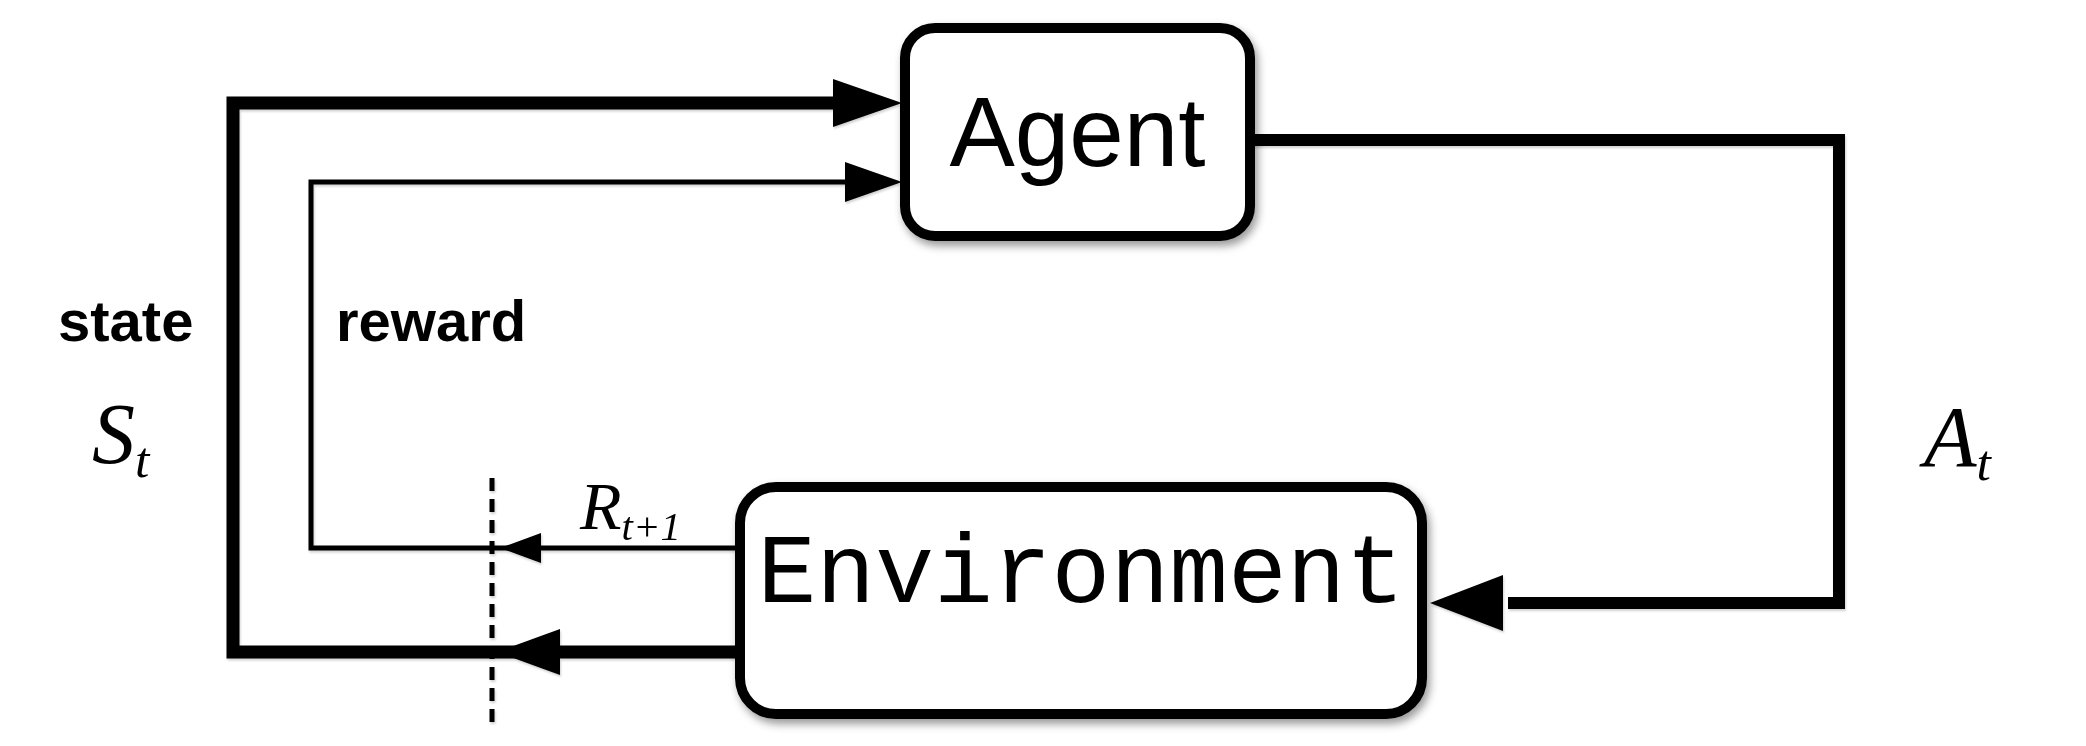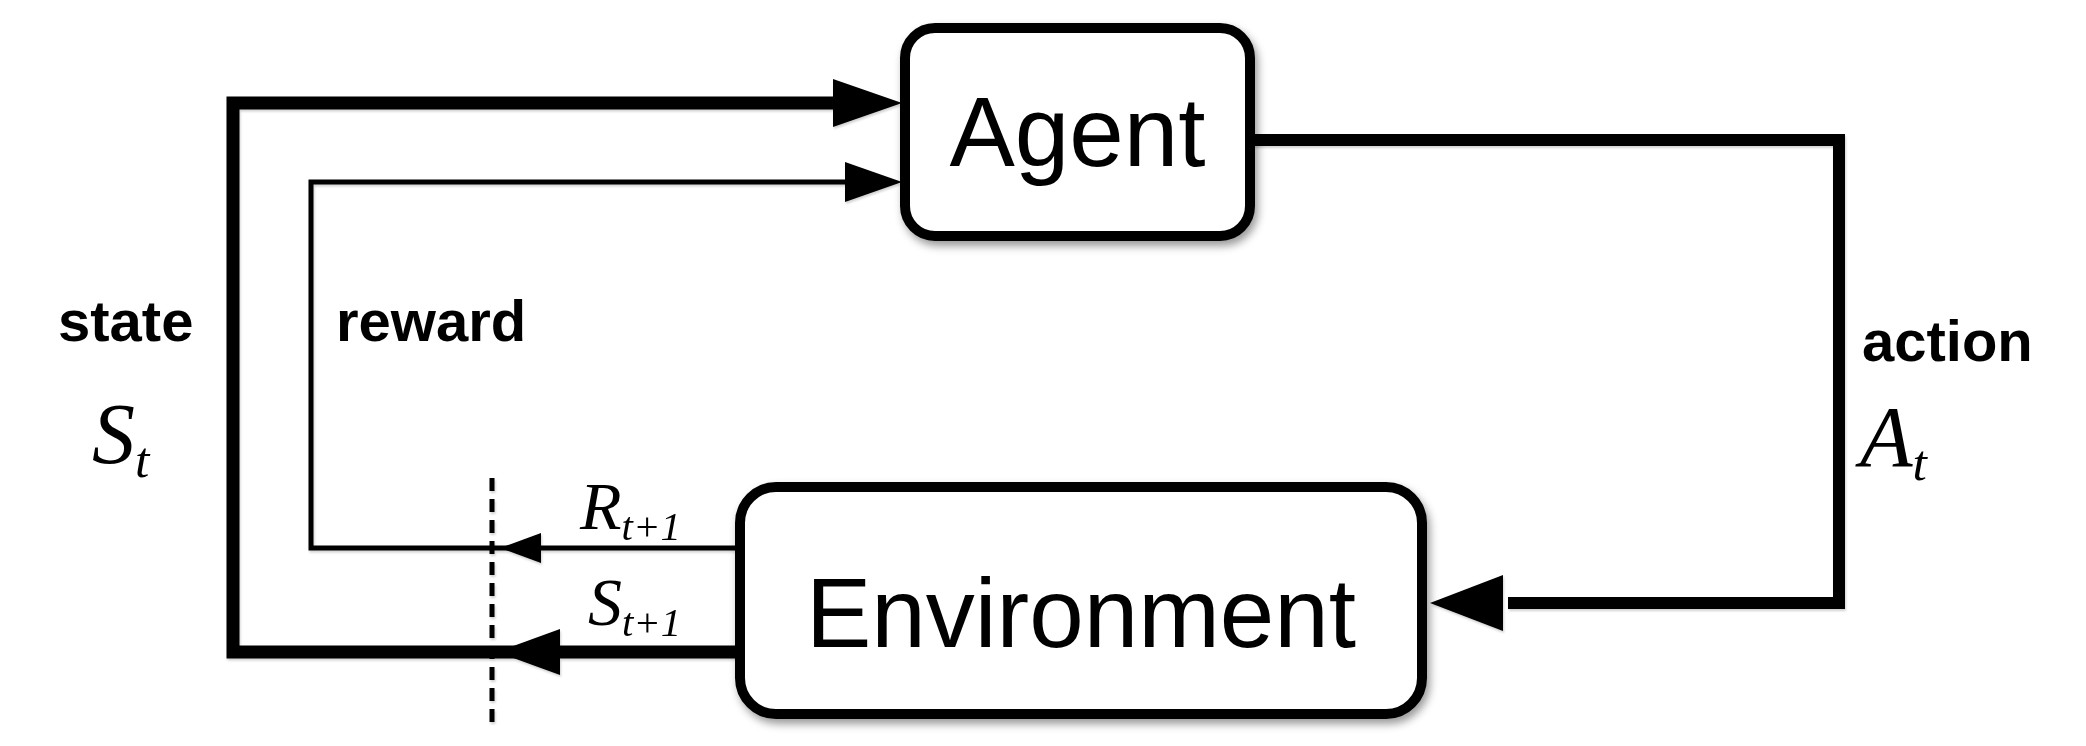--- a/index.html
+++ b/index.html
@@ -30,21 +30,21 @@
     position: absolute;
     display: flex;
     align-items: center;
     justify-content: center;
     font-size: 98px;
     color: #000;
     letter-spacing: 0px;
     pointer-events: none;
   }
   .node-label.agent { left: 905px; top: 28px;  width: 345px; height: 208px; }
-  .node-label.env   { left: 740px; top: 500px; width: 682px; height: 227px; }
+  .node-label.env   { left: 740px; top: 462px; width: 682px; height: 227px; font-family: Liberation Mono, monospace; }
 
   .word-label {
     position: absolute;
     font-size: 58px;
     color: #000;
     line-height: 1;
     white-space: nowrap;
     font-weight: bold;
   }
   .math-label {
@@ -61,21 +61,21 @@
     letter-spacing: 0;
   }
   .math-big   { font-size: 86px; }
   .math-small { font-size: 68px; }
 
   #lbl-state  { left: 58px;   top: 292px; }
   #lbl-reward { left: 336px;  top: 292px; text-align: center; }
   #lbl-action { left: 1862px; top: 312px; }
   #sym-state  { left: 92px;   top: 364px; margin-top: 27px; }
   #sym-reward { left: 332px;  top: 364px; }
-  #sym-action { left: 1860px; top: 394px; font-style: italic; }
+  #sym-action { left: 1924px; top: 394px; font-style: italic; }
   #sym-next-reward { left: 580px; top: 472px; }
   #sym-next-state  { left: 588px; top: 568px; }
 </style>
 </head>
 <body>
 
 <div class="stage">
 
   <svg class="artwork" width="2086" height="746" viewBox="0 0 2086 746">
 
@@ -99,32 +99,28 @@
       <rect x="905" y="28" width="345" height="208" rx="30"></rect>
       <rect x="740" y="487" width="682" height="227" rx="36"></rect>
     </g>
   </svg>
 
   <div class="node-label agent">Agent</div>
   <div class="node-label env">Environment</div>
 
   <div class="word-label" id="lbl-state">state</div>
   <div class="word-label" id="lbl-reward">reward</div>
-  <div class="word-label" id="lbl-action">action</div>
 
   <div class="math-label math-big" id="sym-state">
     <span>S</span><span class="sub">t</span>
   </div>
 
 
   <div class="math-label math-big" id="sym-action">
     <span>A</span><span class="sub">t</span>
   </div>
 
   <div class="math-label math-small" id="sym-next-reward">
     <span>R</span><span class="sub">t+1</span>
   </div>
 
-  <div class="math-label math-small" id="sym-next-state">
-    <span>S</span><span class="sub">t+1</span>
-  </div>
 
 </div>
 
 </body></html>

